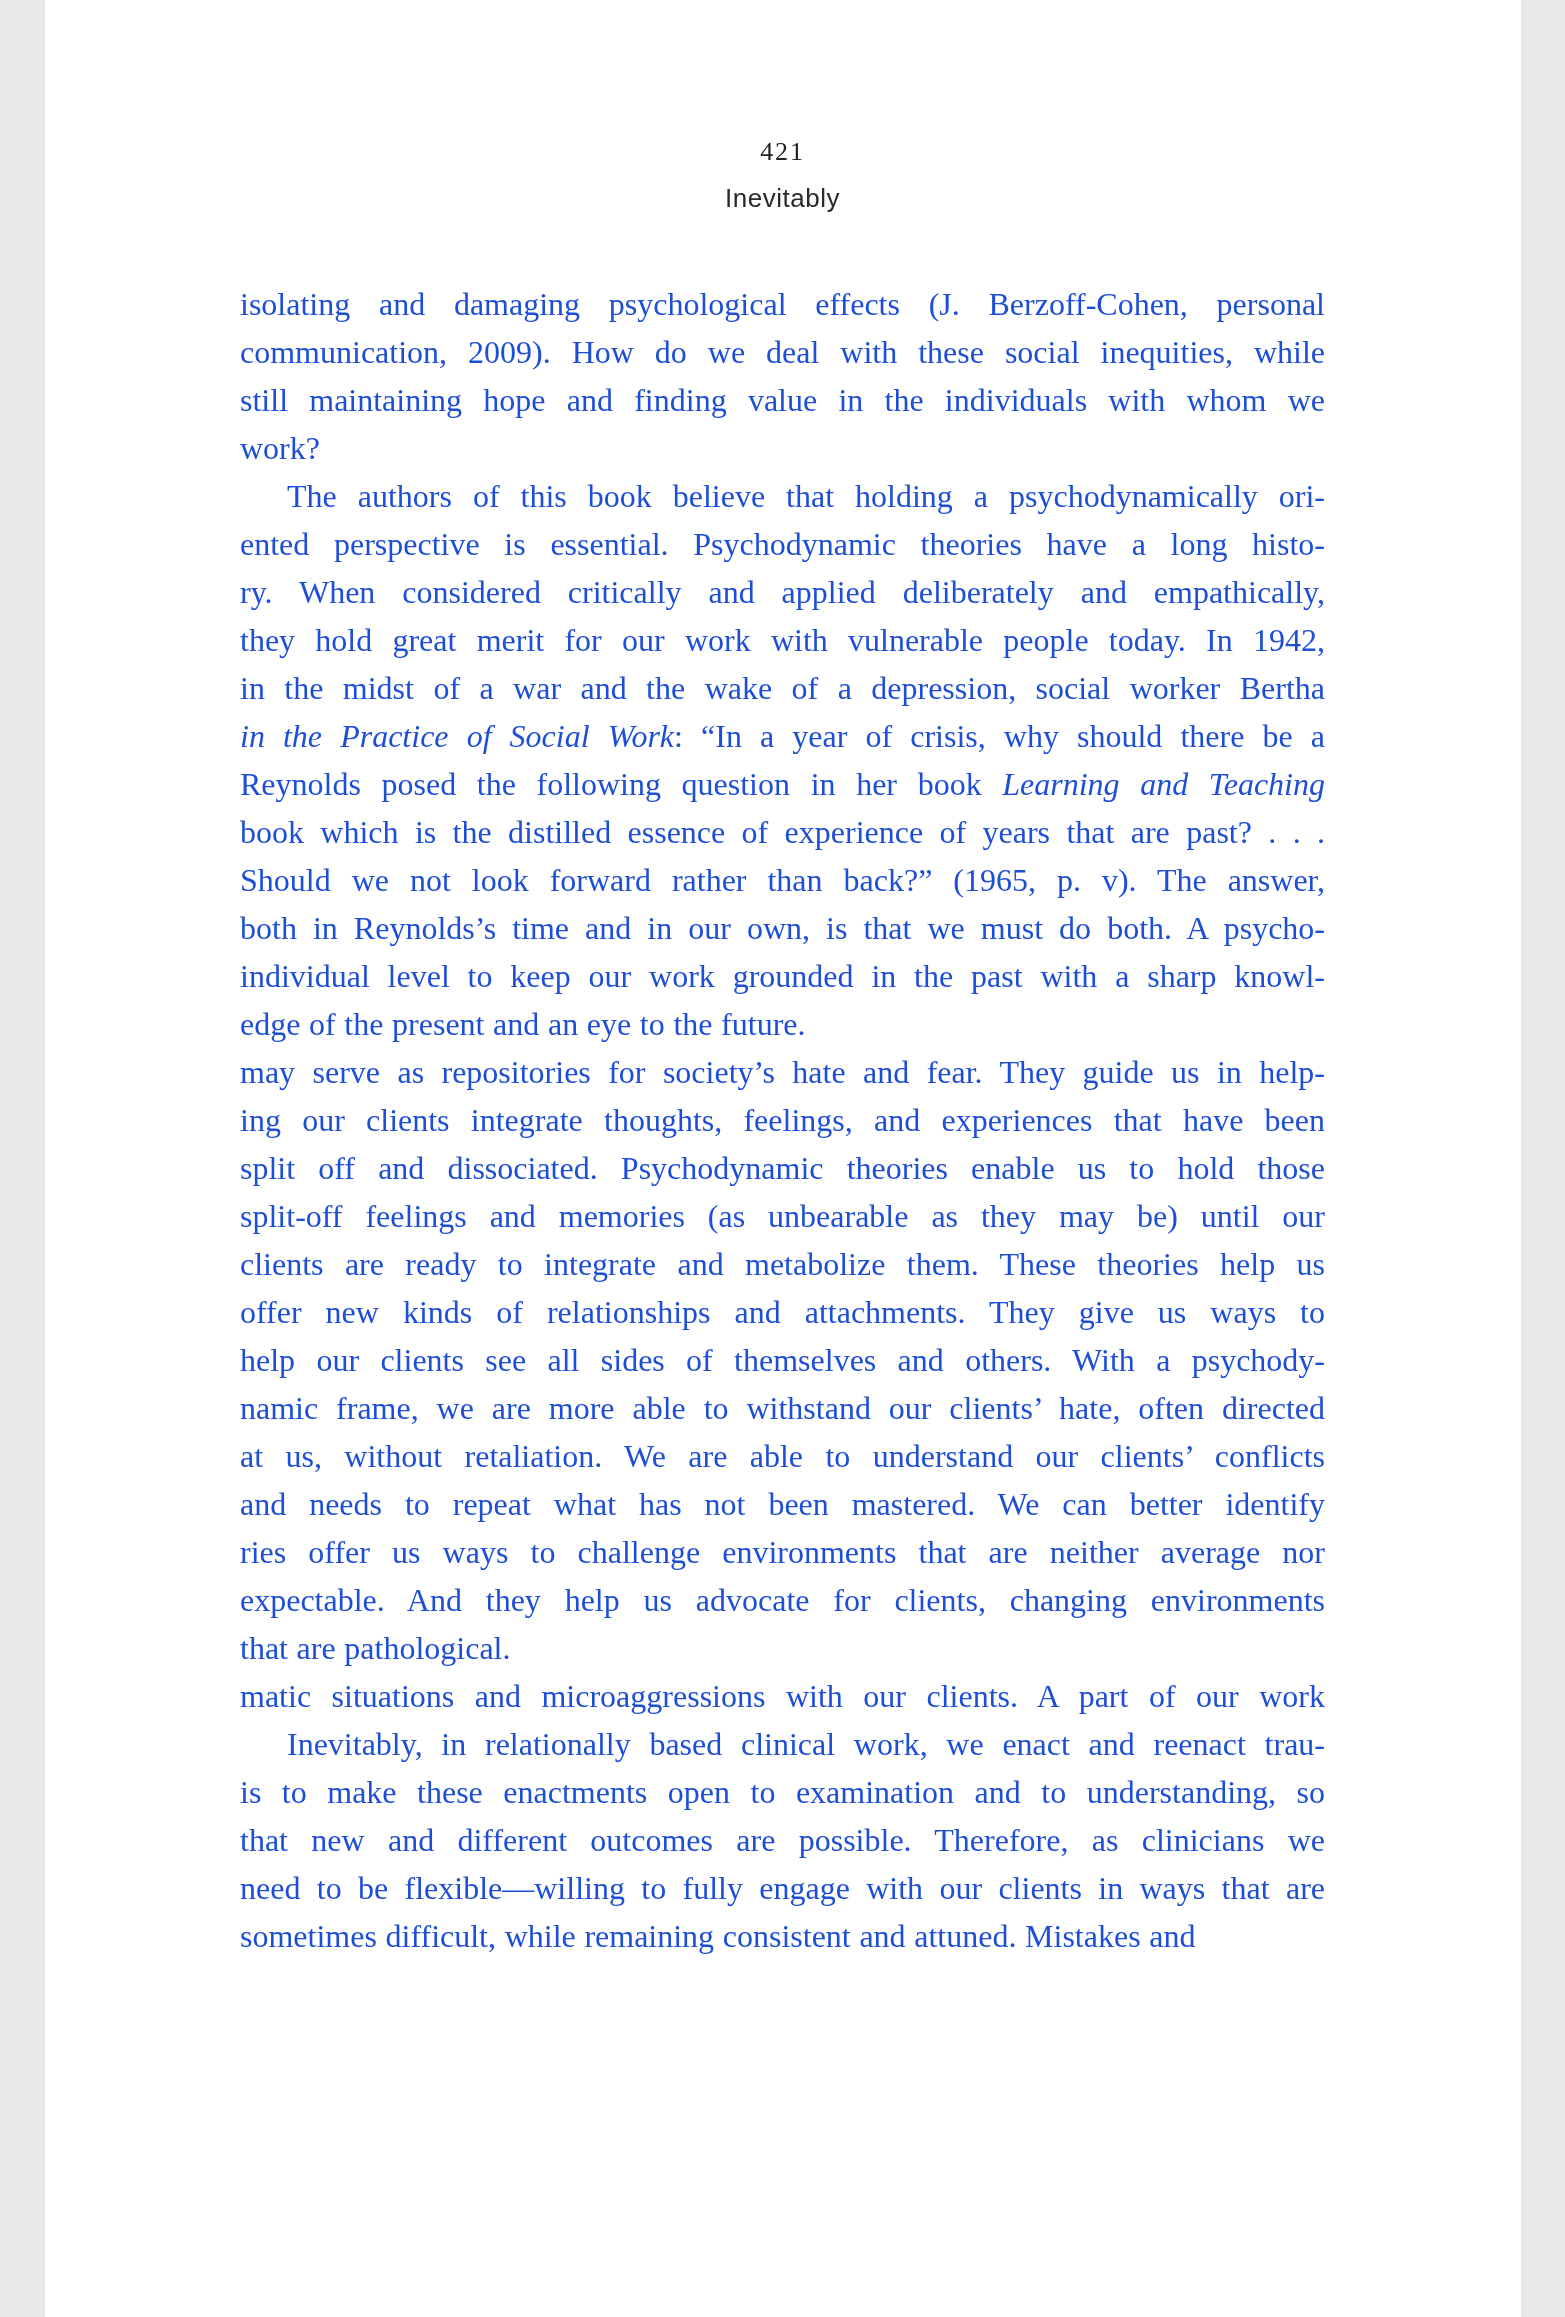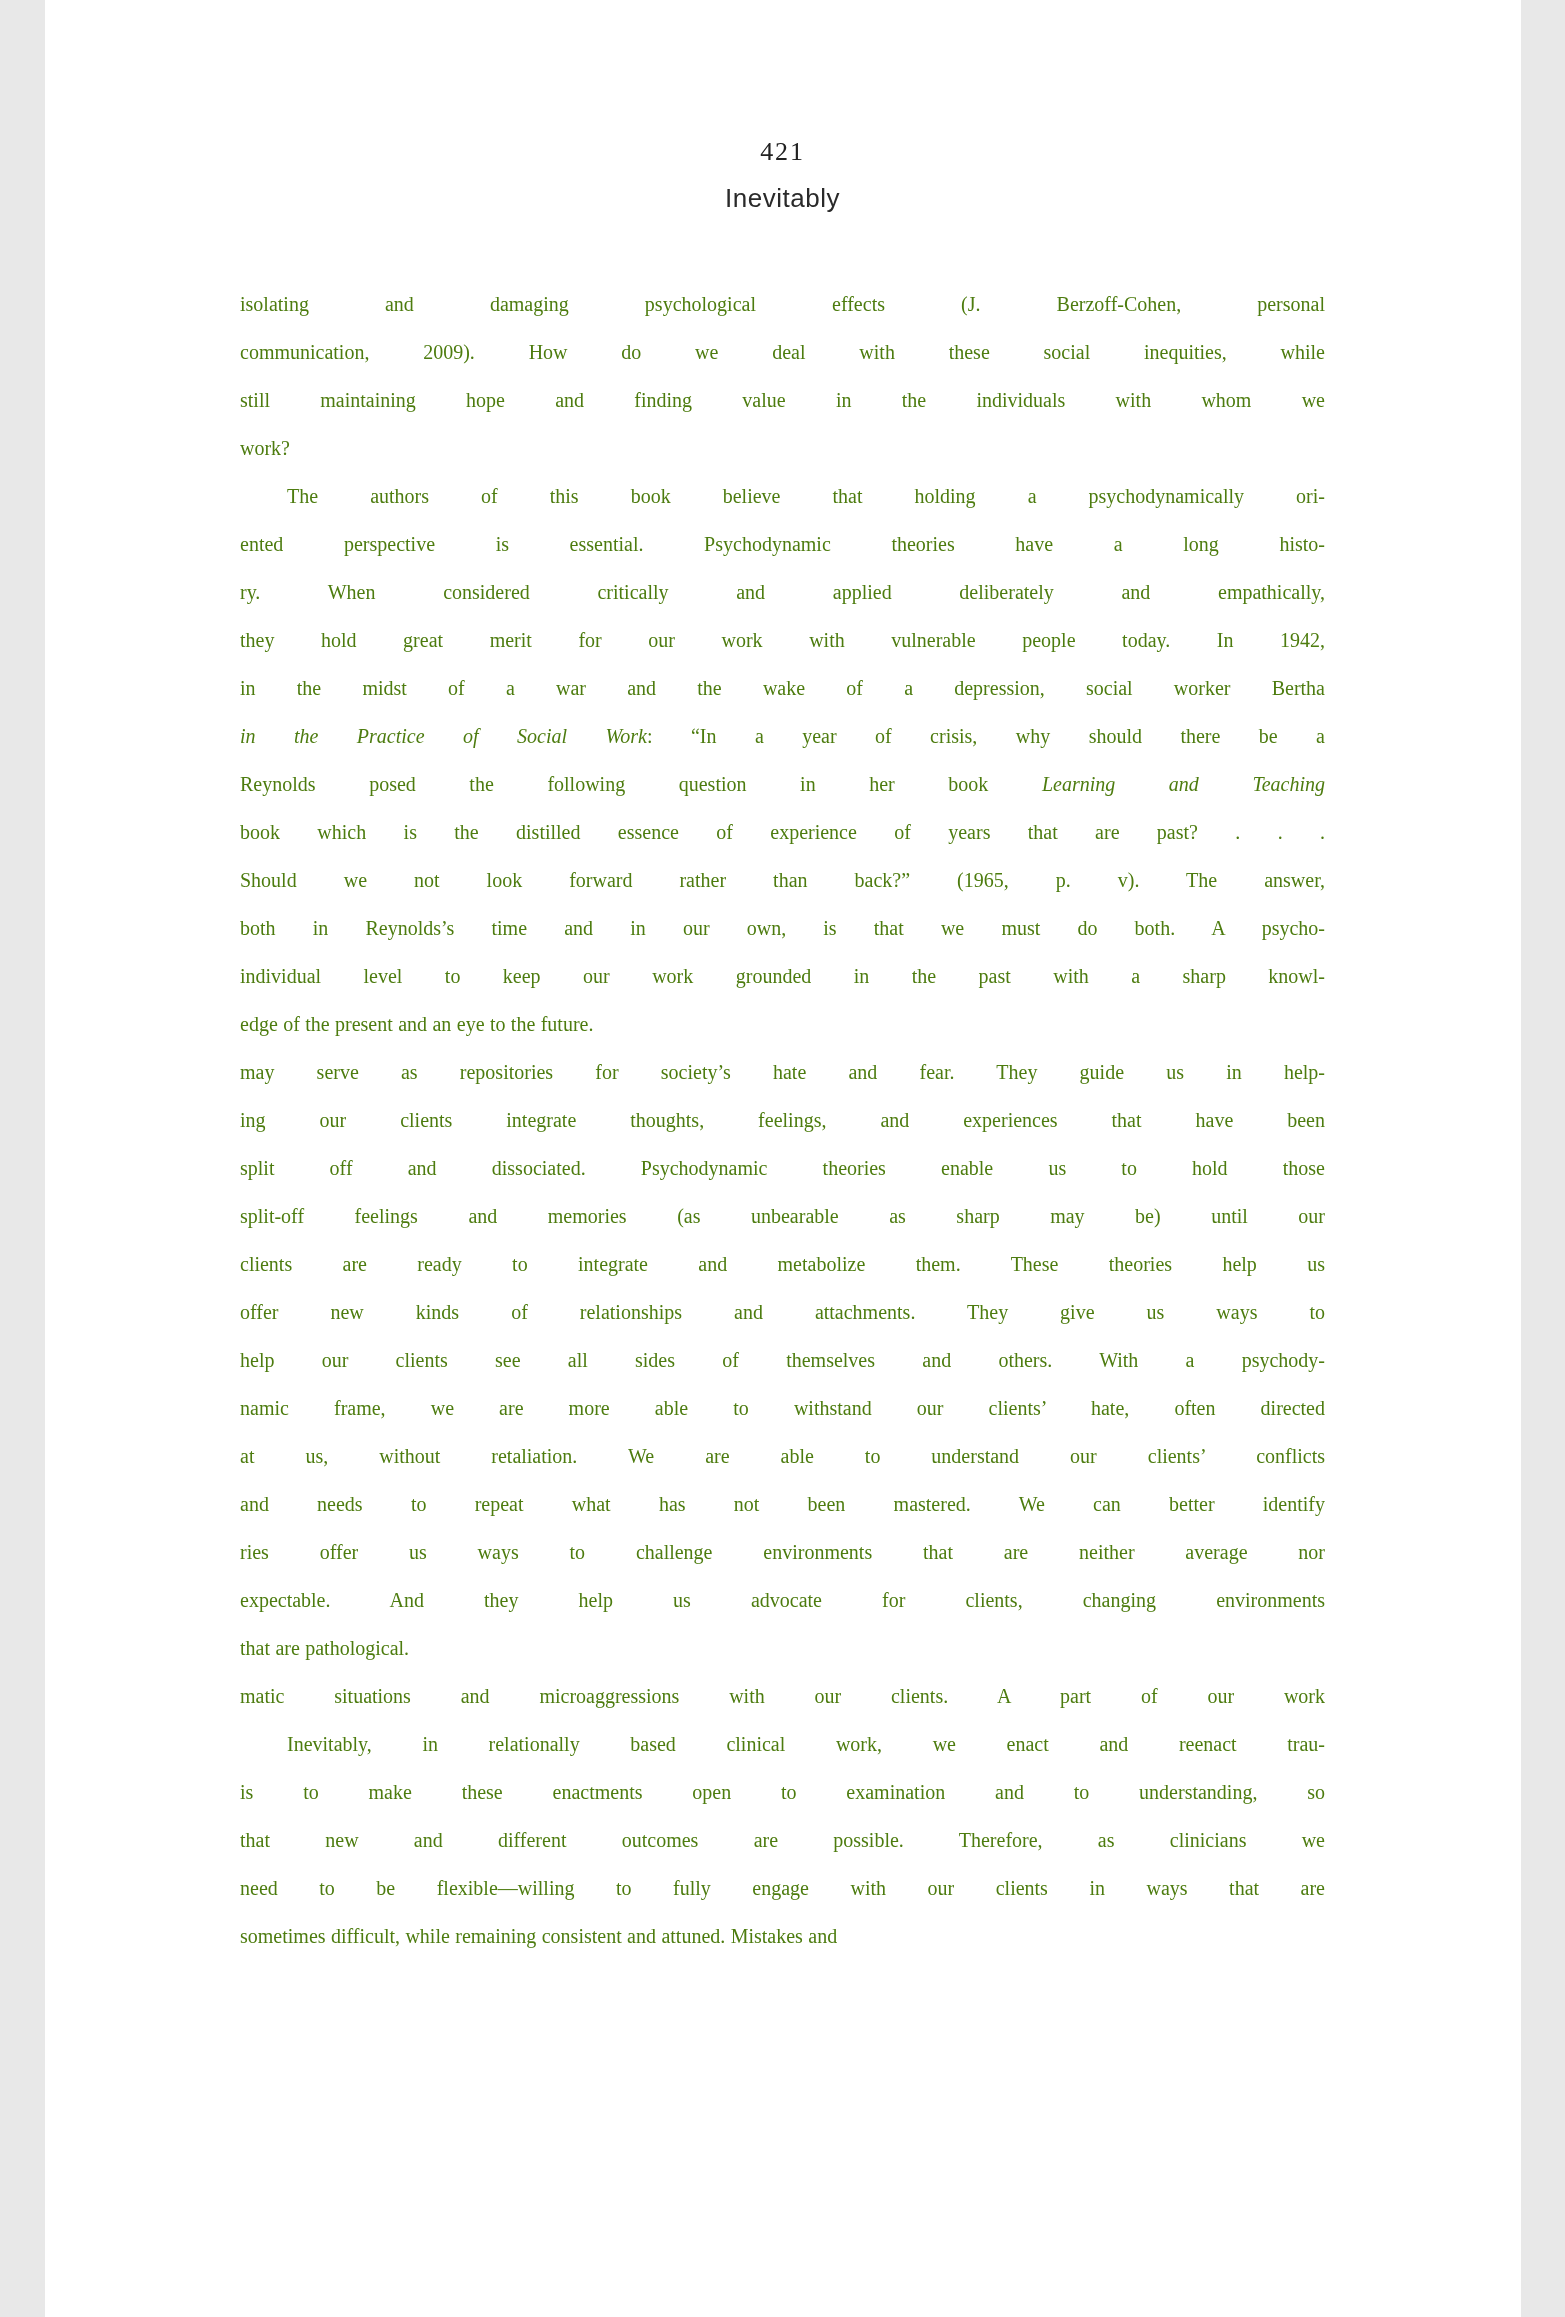--- a/index.html
+++ b/index.html
@@ -33,22 +33,22 @@
     font-weight: 400;
     font-size: 26px;
     line-height: 31px;
     letter-spacing: 0.5px;
     color: #2a2a2a;
   }
   .text-block {
     width: 1085px;
     margin: 66px auto 0 auto;
     font-family: "Liberation Serif", "DejaVu Serif", serif;
-    font-size: 20px;
-    color: #4d7c0f;
+    font-size: 32px;
+    color: #1d4ed8;
   }
   .para { margin: 0; }
   .line {
     line-height: 48px;
     text-align: justify;
     text-align-last: justify;
     word-spacing: 0.02em;
     white-space: normal;
   }
   .line.last {
@@ -89,21 +89,21 @@
         <div class="line">book which is the distilled essence of experience of years that are past? . . .</div>
         <div class="line">Should we not look forward rather than back?” (1965, p. v). The answer,</div>
         <div class="line">both in Reynolds’s time and in our own, is that we must do both. A psycho-</div>
         <div class="line">individual level to keep our work grounded in the past with a sharp knowl-</div>
         <div class="line last">edge of the present and an eye to the future.</div>
       </div>
       <div class="para indent">
         <div class="line">may serve as repositories for society’s hate and fear. They guide us in help-</div>
         <div class="line">ing our clients integrate thoughts, feelings, and experiences that have been</div>
         <div class="line">split off and dissociated. Psychodynamic theories enable us to hold those</div>
-        <div class="line">split-off feelings and memories (as unbearable as sharp may be) until our</div>
+        <div class="line">split-off feelings and memories (as unbearable as they may be) until our</div>
         <div class="line">clients are ready to integrate and metabolize them. These theories help us</div>
         <div class="line">offer new kinds of relationships and attachments. They give us ways to</div>
         <div class="line">help our clients see all sides of themselves and others. With a psychody-</div>
         <div class="line">namic frame, we are more able to withstand our clients’ hate, often directed</div>
         <div class="line">at us, without retaliation. We are able to understand our clients’ conflicts</div>
         <div class="line">and needs to repeat what has not been mastered. We can better identify</div>
         <div class="line">ries offer us ways to challenge environments that are neither average nor</div>
         <div class="line">expectable. And they help us advocate for clients, changing environments</div>
         <div class="line last">that are pathological.</div>
       </div>

